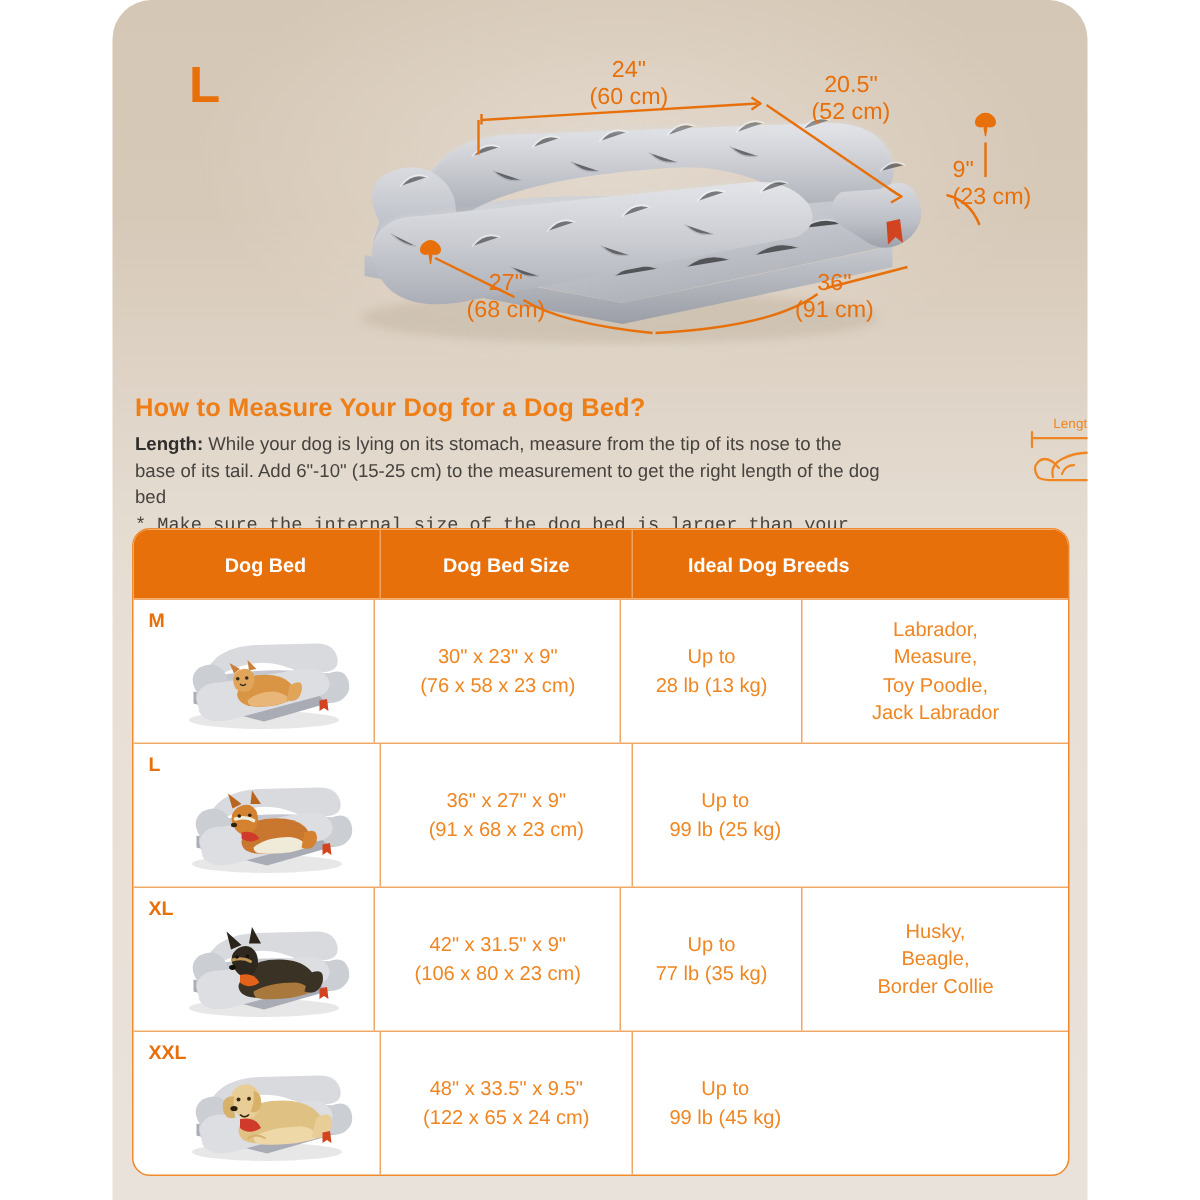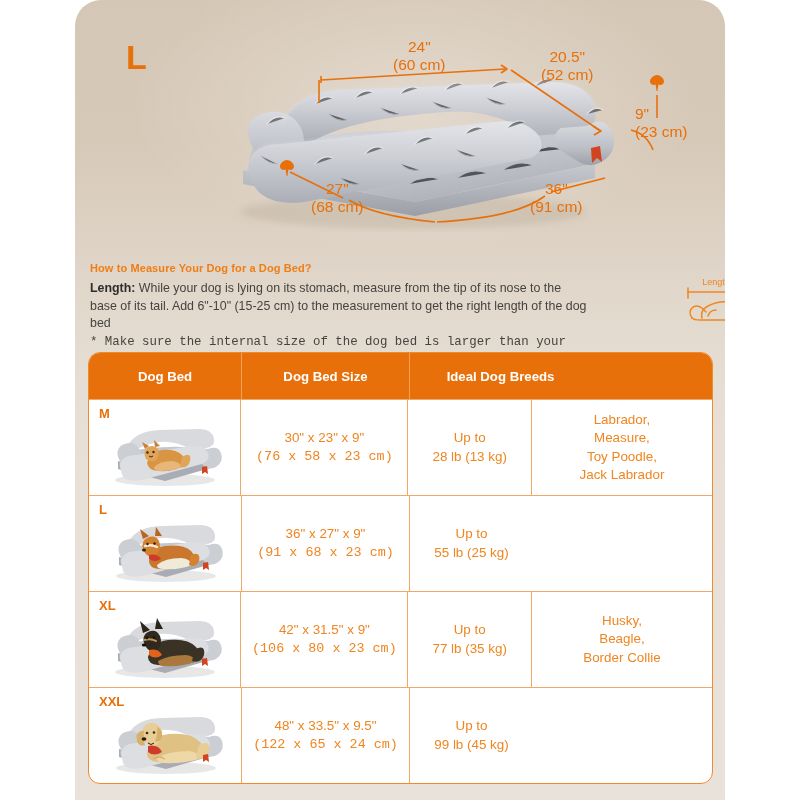--- a/index.html
+++ b/index.html
@@ -43,21 +43,21 @@
   .dim-36{left:455px;top:180px;}
 
   .marker{position:absolute;width:14px;height:16px;}
   .marker svg{display:block;}
   .m1{left:205px;top:160px;}
   .m2{left:575px;top:75px;}
 
   
   .howto{position:absolute;left:15px;top:262px;width:620px;}
   .howto h2{
-    margin:0 0 6px 0;color:#ef7e16;font-size:11px;font-weight:700;letter-spacing:.1px;
+    margin:0 0 6px 0;color:#ef7e16;font-size:17px;font-weight:700;letter-spacing:.1px;
   }
   .howto p{
     margin:0;color:#46433f;font-size:12.4px;line-height:1.42;max-width:497px;
   }
   .howto p .lbl{font-weight:700;color:#2f2d2b;}
   .dogicon{position:absolute;left:588px;top:6px;width:76px;height:62px;}
   .dogicon svg{display:block;}
 
   
   .table{
@@ -75,34 +75,34 @@
   .thead .cell:last-child{border-right:none;}
   .tbody-row{border-top:1.3px solid #f0a866;}
   .tbody-row:first-child{border-top:none;}
   .tbody-row .cell{
     height:95px;display:flex;align-items:center;justify-content:center;
     border-right:1.3px solid #f0a866;color:#ef8622;
     font-size:13.4px;line-height:1.35;text-align:center;
   }
   .tbody-row .cell:last-child{border-right:none;}
 
-  .c1{width:152px;position:relative;}
+  .c1{width:152px;position:relative;padding-left:12px;}
   .c2{width:167px;}
   .c3{width:123px;}
   .c4{width:181px;}
 
   .rowlabel{
     position:absolute;left:10px;top:7px;color:#e8700a;
     font-size:13px;font-weight:700;line-height:1;
   }
   .thumb{width:125px;height:72px;margin-top:10px;}
   .thumb svg{display:block;width:100%;height:100%;}
 
   .l1{font-weight:400;}
-  .l2{font-weight:400;font-family:Liberation Mono, monospace;}
+  .l2{font-weight:400;}
 </style>
 </head>
 <body>
 
 <div class="page">
   <div class="panel">
     <div class="panel-topshade"></div>
 
     <div class="hero">
 
@@ -367,21 +367,21 @@
                 <path d="M88 42 Q98 38 96 48 Q93 55 86 52 Z" fill="#d4822f"></path>
               </g>
               <path d="M100 50 l5 -1 1 8 -3 -2 -3 2 z" fill="#d2441f"></path>
             </svg>
           </div>
         </div>
         <div class="cell c2">
           <div><span class="l1">36" x 27" x 9"</span><br><span class="l2">(91 x 68 x 23 cm)</span></div>
         </div>
         <div class="cell c3">
-          <div><span>Up to</span><br><span>55 lb (25 kg)</span></div>
+          <div><span>Up to</span><br><span>99 lb (25 kg)</span></div>
         </div>
       </div>
 
       <div class="trow tbody-row">
         <div class="cell c1">
           <div class="rowlabel">XL</div>
           <div class="thumb">
             <svg viewBox="0 0 125 72">
               <ellipse cx="63" cy="63" rx="50" ry="6" fill="#cfcfd2" opacity=".5"></ellipse>
               <path d="M16 44 L63 56 L112 42 L112 50 L63 64 L16 52 Z" fill="#a9acb4"></path>

